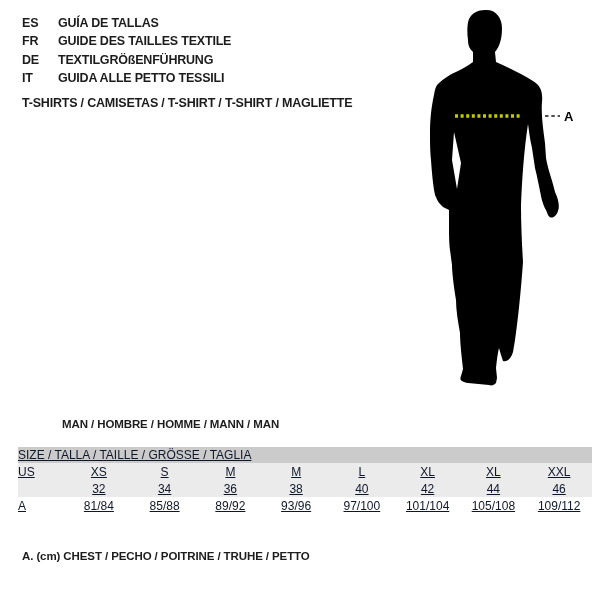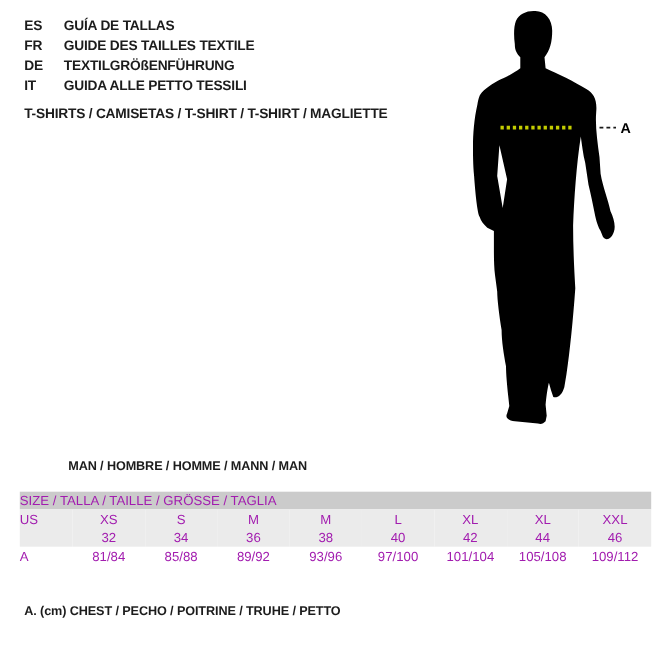--- a/index.html
+++ b/index.html
@@ -20,21 +20,21 @@
 
   
   .figure-wrap{left:403px;top:0;width:175px;height:400px;}
   .measure-a{font-weight:bold;font-size:13px;}
 
   
   .section-title{left:22px;top:418px;font-weight:bold;font-size:11.5px;letter-spacing:-0.1px;margin-left:40px;}
 
   
   .size-table-wrap{left:18px;top:447px;width:574px;}
-  table.size-table{border-collapse:collapse;width:574px;font-size:12px;color:#a21caf;table-layout:fixed;}
+  table.size-table{border-collapse:collapse;width:574px;font-size:12px;color:#0f172a;table-layout:fixed;text-decoration:underline;}
   table.size-table td{padding:0;vertical-align:middle;}
   td.th-cell{height:16px;padding-left:4px;text-align:left;}
   td.label-cell{height:17px;padding-left:4px;text-align:left;}
   td.val-cell{height:17px;text-align:center;}
 
   
   .footnote{left:22px;top:550px;font-weight:bold;font-size:11.5px;letter-spacing:-0.1px;}
 </style>
 </head>
 <body>

